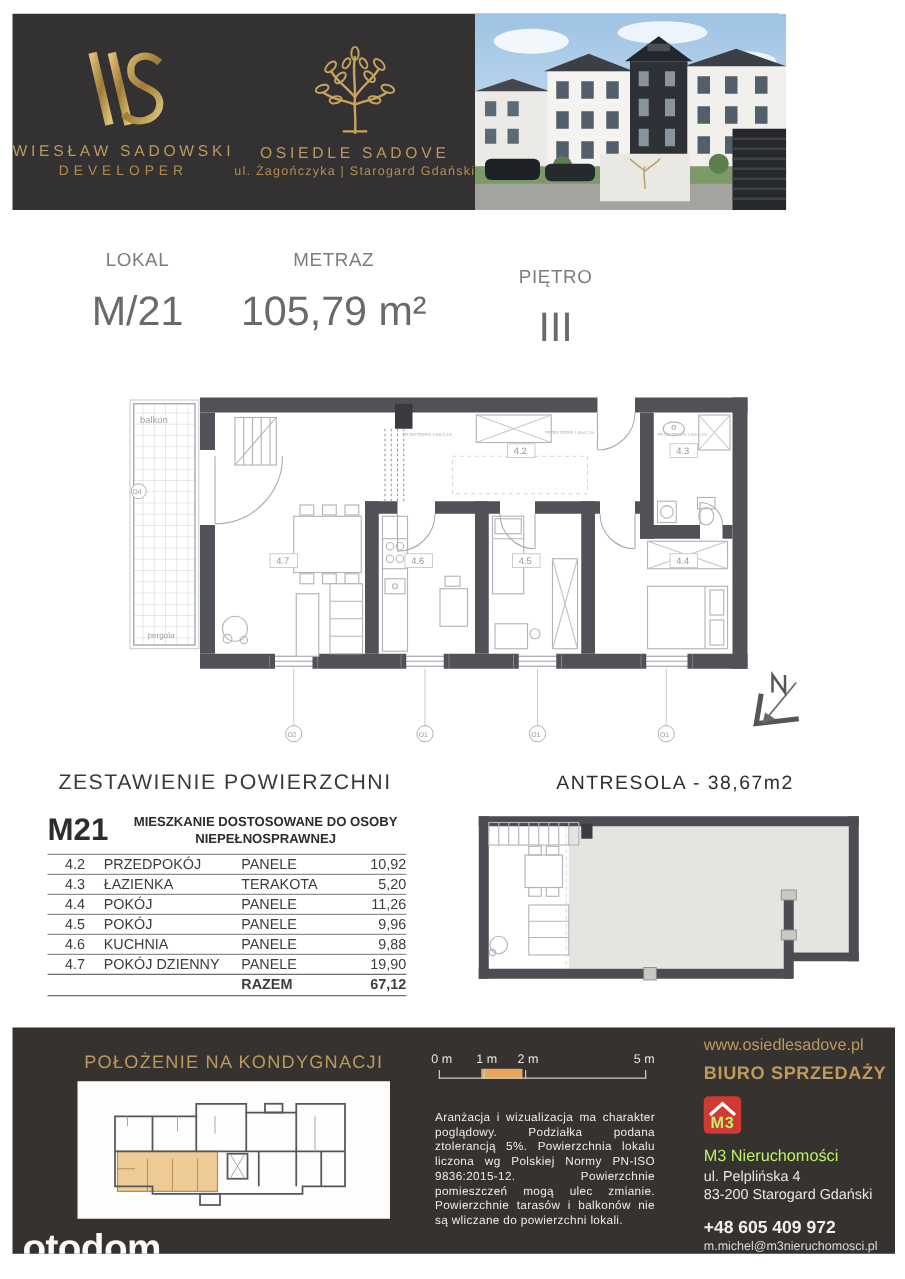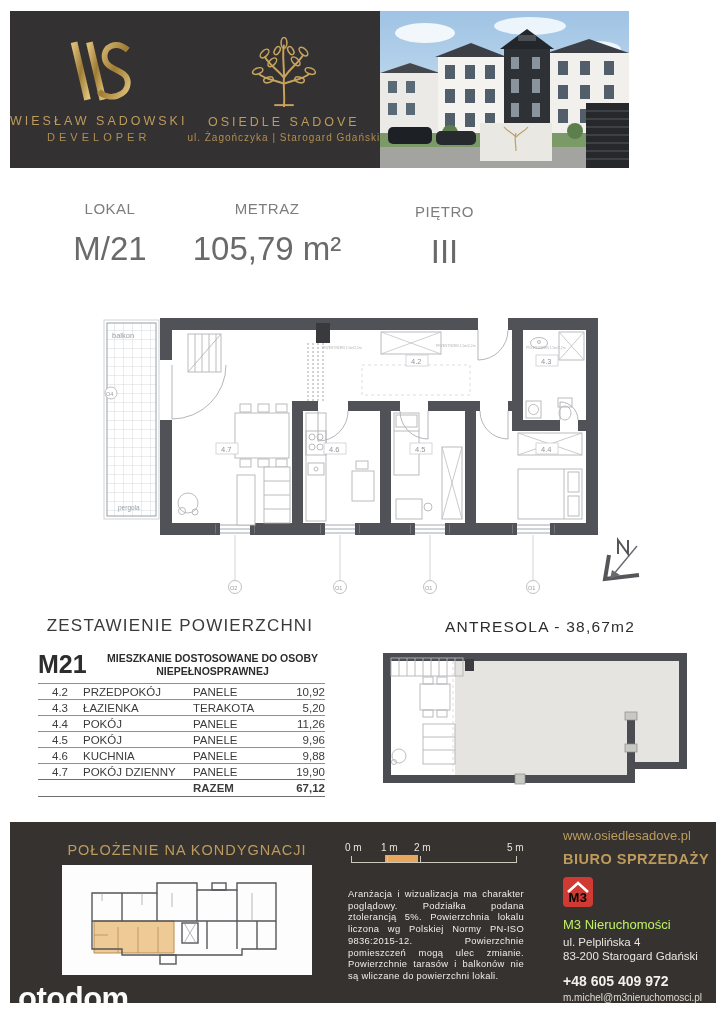--- a/index.html
+++ b/index.html
@@ -53,21 +53,21 @@
   .s-lab{position:absolute;top:0;font-size:10px;color:#e9e4da;}
   .s-line{position:absolute;left:8px;top:20px;width:166px;border-bottom:1.3px solid #cfc9bd;}
   .s-tick{position:absolute;top:14px;width:1px;height:7px;background:#cfc9bd;}
   .s-orange{position:absolute;left:42px;top:13px;width:33px;height:8px;background:#e7a75f;}
   .disclaimer{position:absolute;left:338px;top:66px;width:176px;font-size:9.4px;
               line-height:11.7px;color:#efece6;text-align:justify;letter-spacing:.3px;}
   .contact{position:absolute;left:553px;top:6px;width:155px;}
   .c-url{color:#bd9b5c;font-size:13px;margin-bottom:8px;}
   .c-office{color:#bd9b5c;font-size:14.5px;font-weight:bold;letter-spacing:.5px;margin-bottom:10px;}
   .m3logo{width:30px;height:30px;background:#cf3a32;border-radius:4px;position:relative;margin-bottom:10px;}
-  .m3text{position:absolute;left:0;right:0;bottom:2px;text-align:center;color:#000000;
+  .m3text{position:absolute;left:0;right:0;bottom:2px;text-align:center;color:#bef264;
           font-size:13px;font-weight:bold;letter-spacing:.5px;}
   .c-name{color:#bef264;font-size:13px;margin-bottom:3px;}
   .c-line{color:#e9e5de;font-size:11.5px;line-height:14px;}
   .c-phone{color:#f3f0ea;font-size:14px;font-weight:bold;margin-top:10px;margin-bottom:3px;}
   .c-small{color:#dedad2;font-size:10px;line-height:12.5px;}
   .watermark{position:absolute;left:8px;bottom:-14px;color:#fbfbfb;font-size:31px;
              font-weight:bold;letter-spacing:-.5px;}
 
   text{font-family:"Liberation Sans",sans-serif;}
 </style>
@@ -202,21 +202,21 @@
   </div>
 
   <div class="info-col" style="left:40px;top:200px;width:140px;">
     <div class="info-label">LOKAL</div>
     <div class="info-value">M/21</div>
   </div>
   <div class="info-col" style="left:177px;top:200px;width:180px;">
     <div class="info-label">METRAZ</div>
     <div class="info-value">105,79 m²</div>
   </div>
-  <div class="info-col" style="left:357px;top:203px;width:175px;">
+  <div class="info-col" style="left:357px;top:213px;width:175px;">
     <div class="info-label">PIĘTRO</div>
     <div class="info-value">III</div>
   </div>
 
   <svg class="plan-main" width="620" height="325" viewBox="0 0 620 325">
     <defs>
       <pattern id="balkGrid" width="9" height="9" patternUnits="userSpaceOnUse">
         <path d="M9,0 H0 V9" fill="none" stroke="#ccd0d4" stroke-width=".8"></path>
       </pattern>
     </defs>

